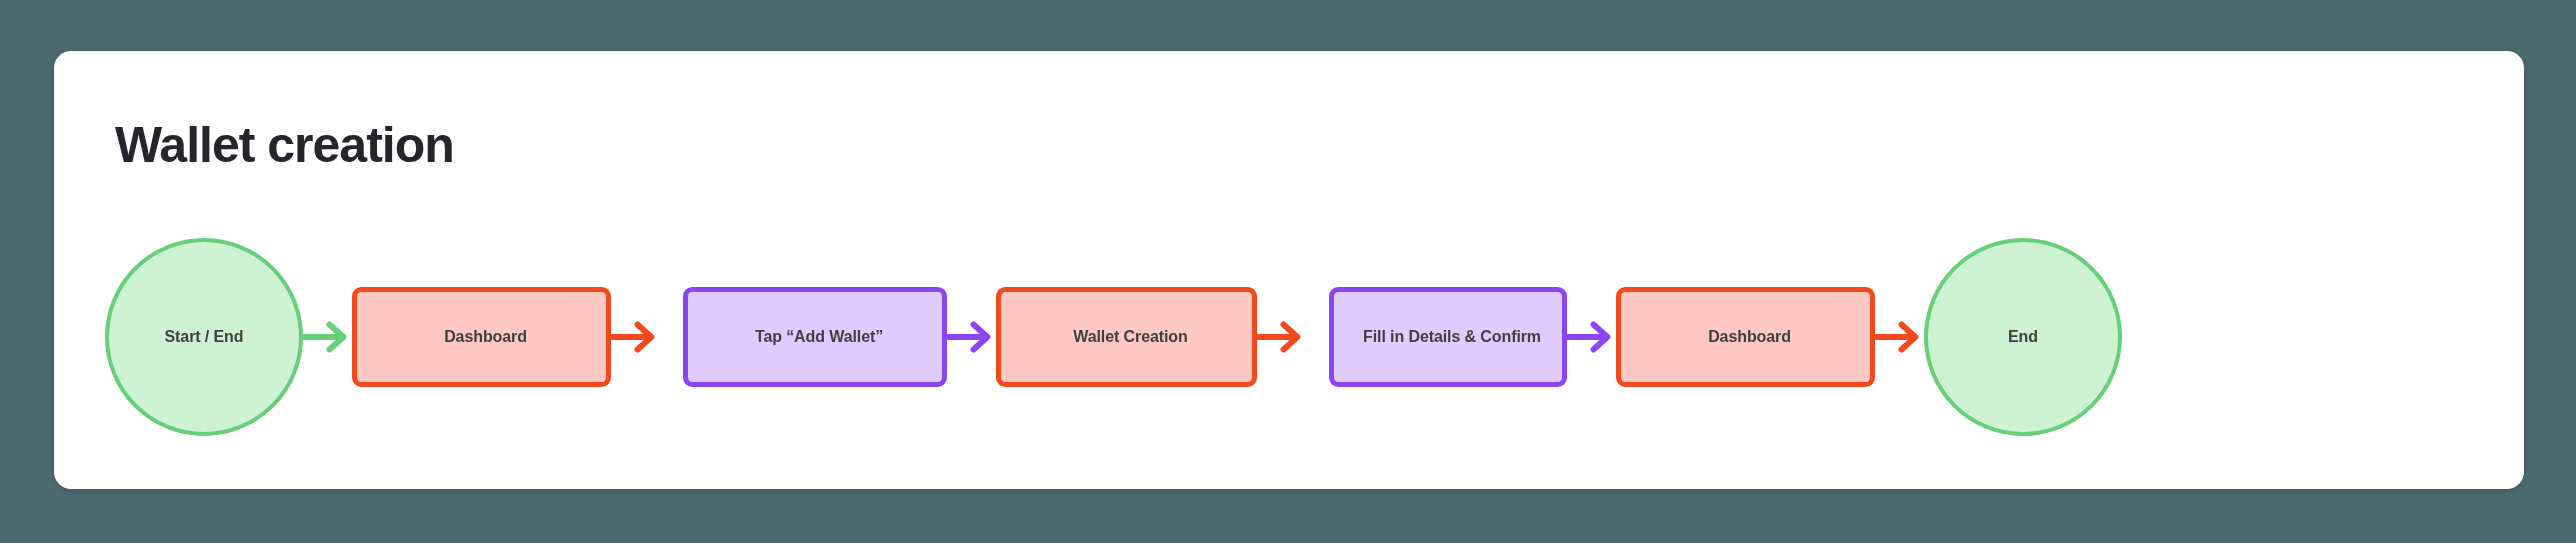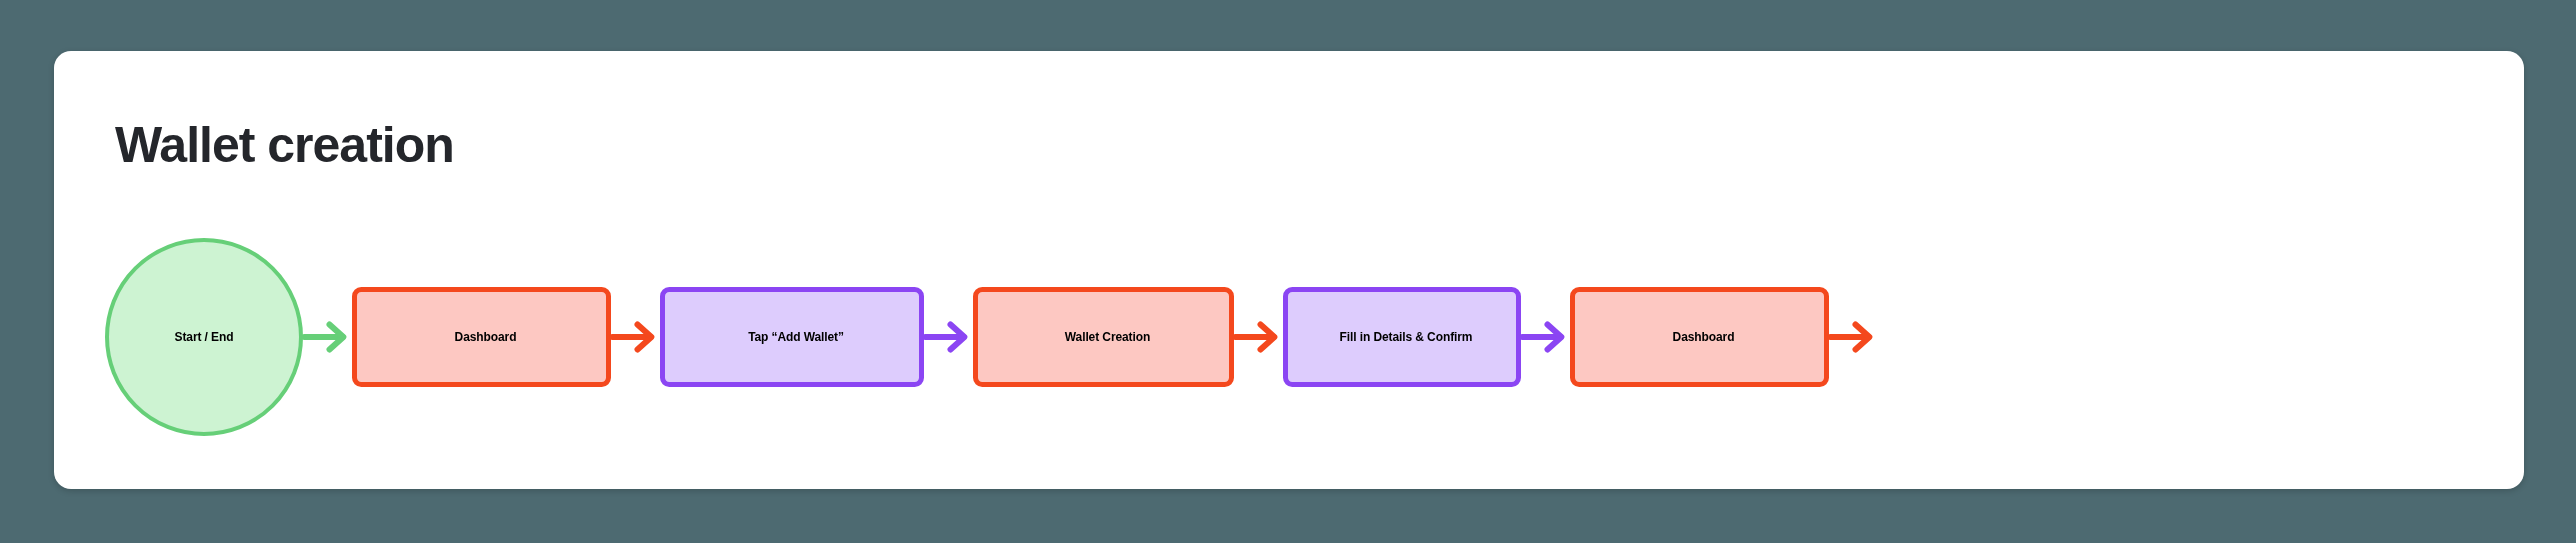--- a/index.html
+++ b/index.html
@@ -58,23 +58,23 @@
 
   .node {
     box-sizing: border-box;
     display: flex;
     align-items: center;
     justify-content: center;
     flex: 0 0 auto;
   }
 
   .node-label {
-    font-size: 12px;
+    font-size: 16px;
     font-weight: bold;
-    color: #000000;
+    color: #404040;
     letter-spacing: -0.1px;
     white-space: nowrap;
     text-align: center;
   }
 
   
   .node.terminator {
     width: 198px;
     height: 198px;
     border-radius: 50%;
@@ -90,20 +90,21 @@
     border-style: solid;
     padding-left: 8px;
   }
   .node.process.screen {
     background: #fdc8c2;
     border-color: #f4481d;
   }
   .node.process.action {
     background: #ddccfd;
     border-color: #8b45f3;
+    margin-left: 23px;
   }
 
   
   .w-dashboard  { width: 259px; }
   .w-tap        { width: 264px; }
   .w-creation   { width: 261px; }
   .w-fill       { width: 238px; }
 
   
   .arrow {
@@ -203,17 +204,20 @@
 
       <div class="arrow">
         <svg viewBox="0 0 74 60">
           <g stroke="#f4481d" stroke-width="9" fill="none" stroke-linecap="round" stroke-linejoin="round">
             <line x1="2" y1="30" x2="60" y2="30"></line>
             <polyline points="40,11 61,30 40,49"></polyline>
           </g>
         </svg>
       </div>
 
+      <div class="node terminator">
+        <span class="node-label">End</span>
+      </div>
 
     </div>
   </div>
 </div>
 
 
 </body></html>

